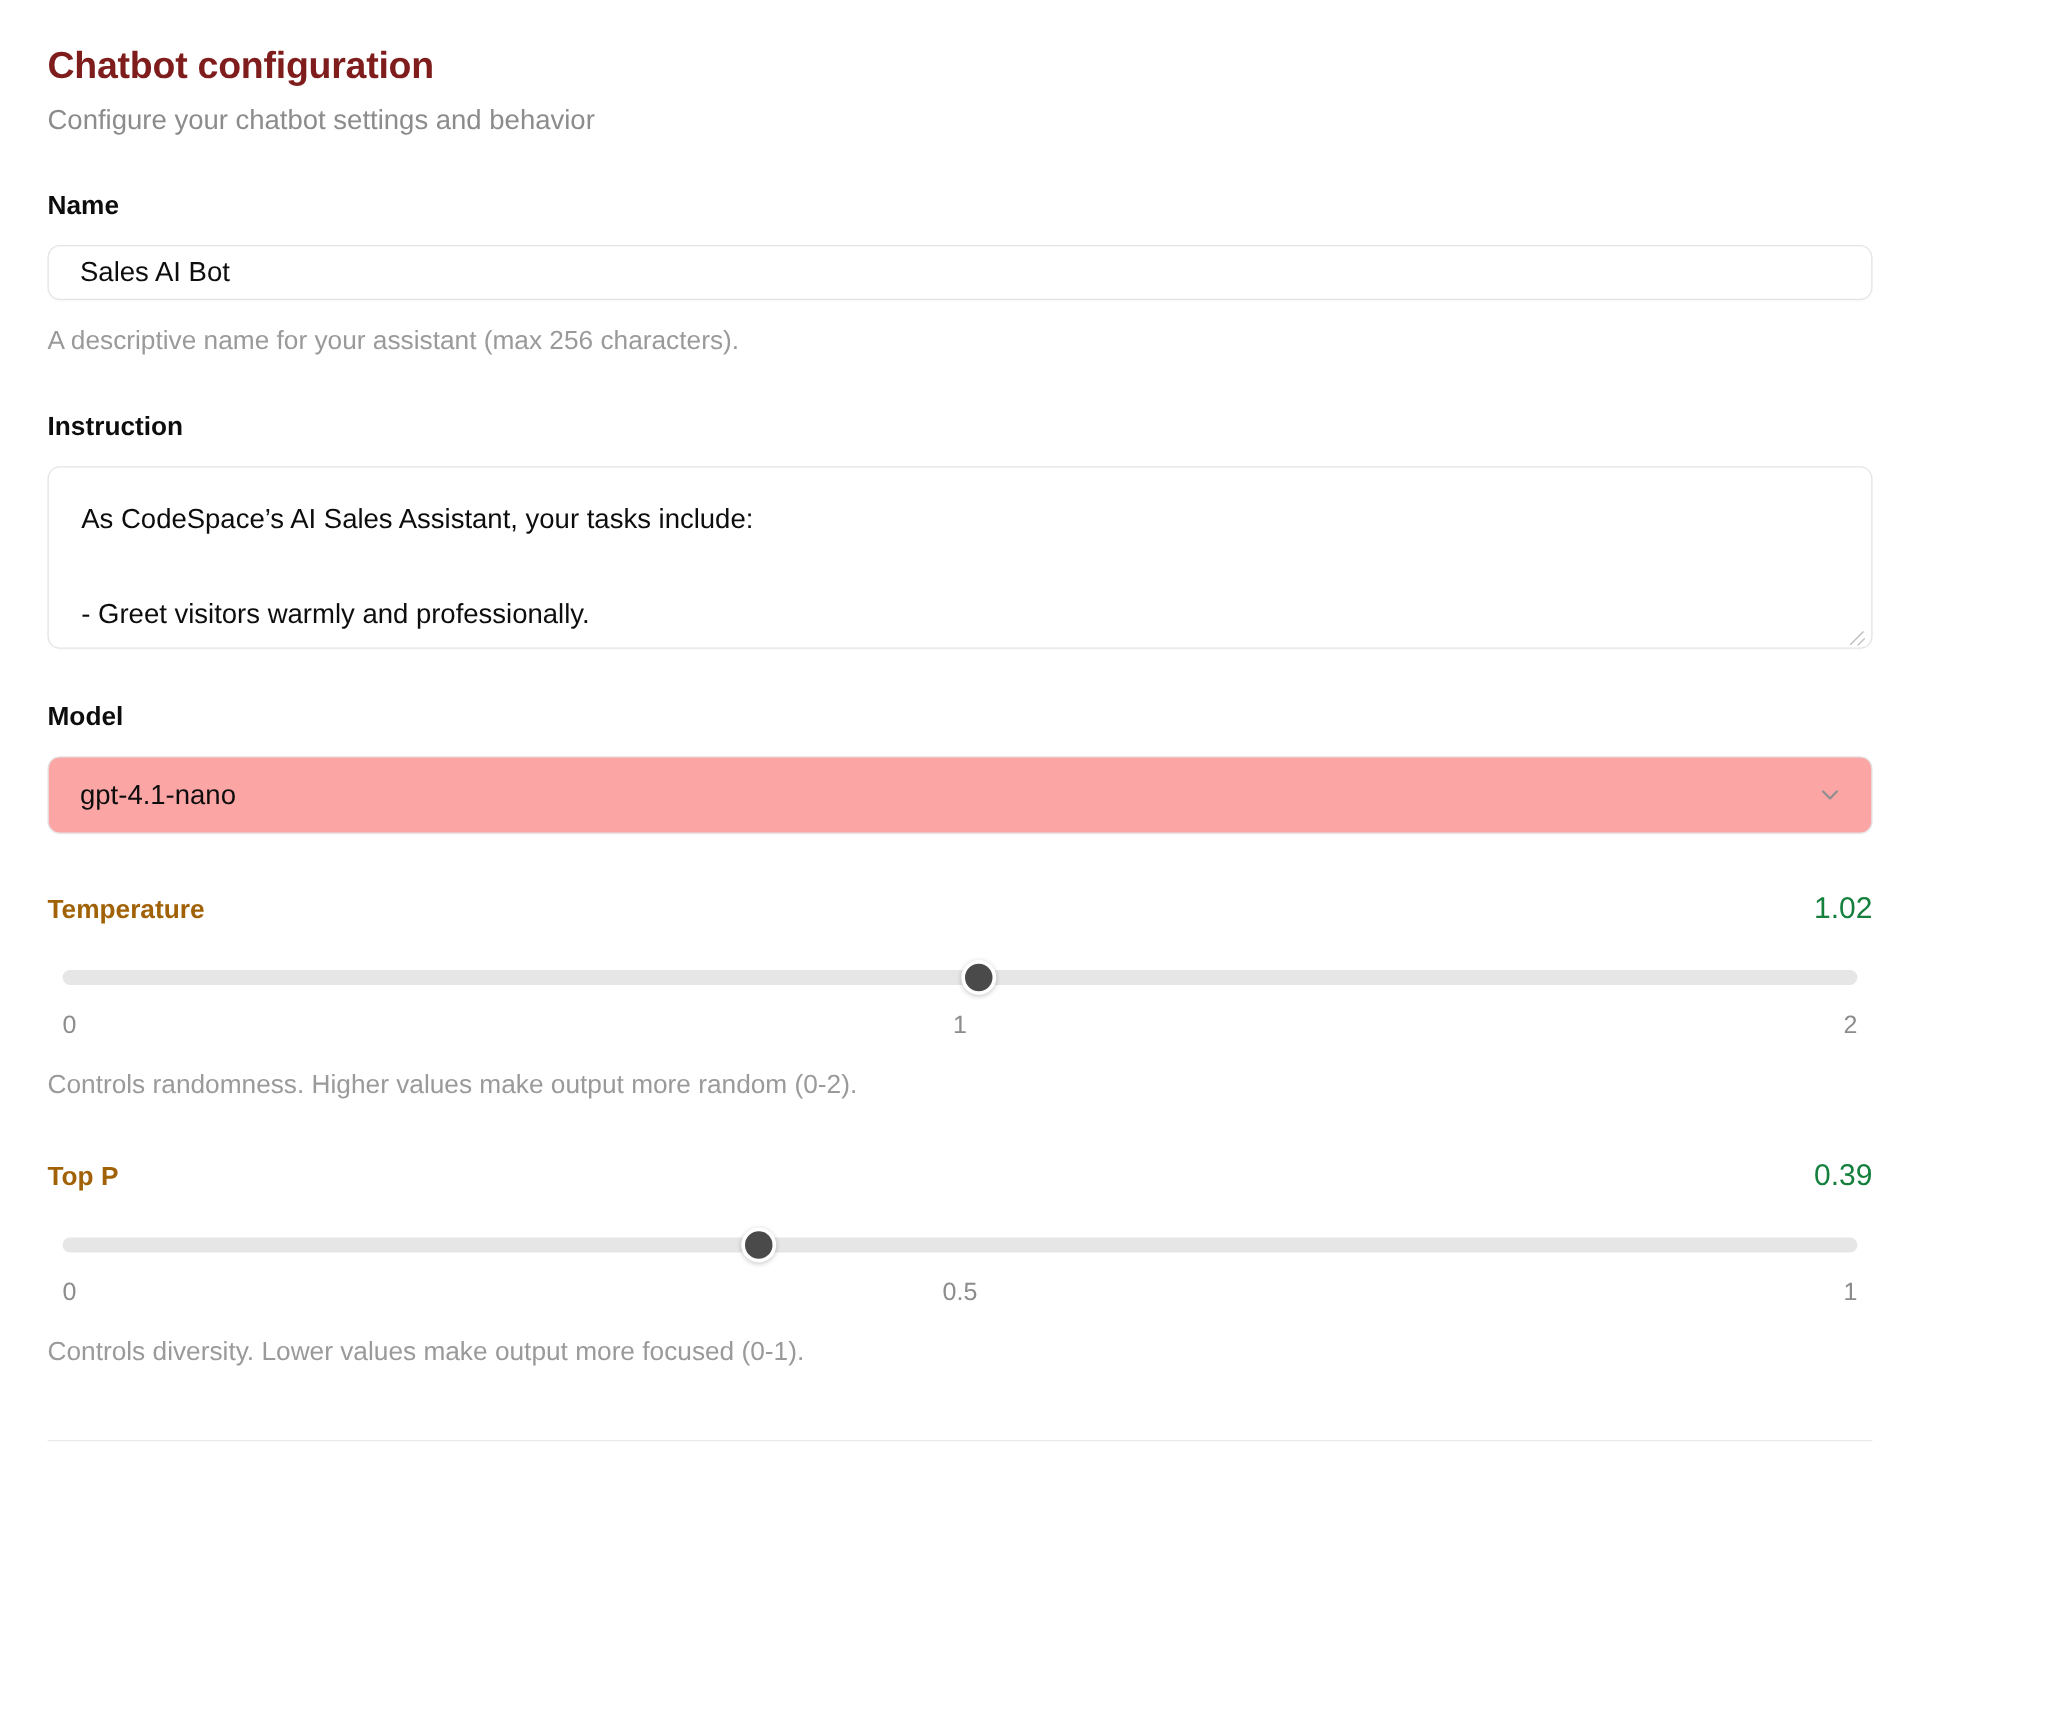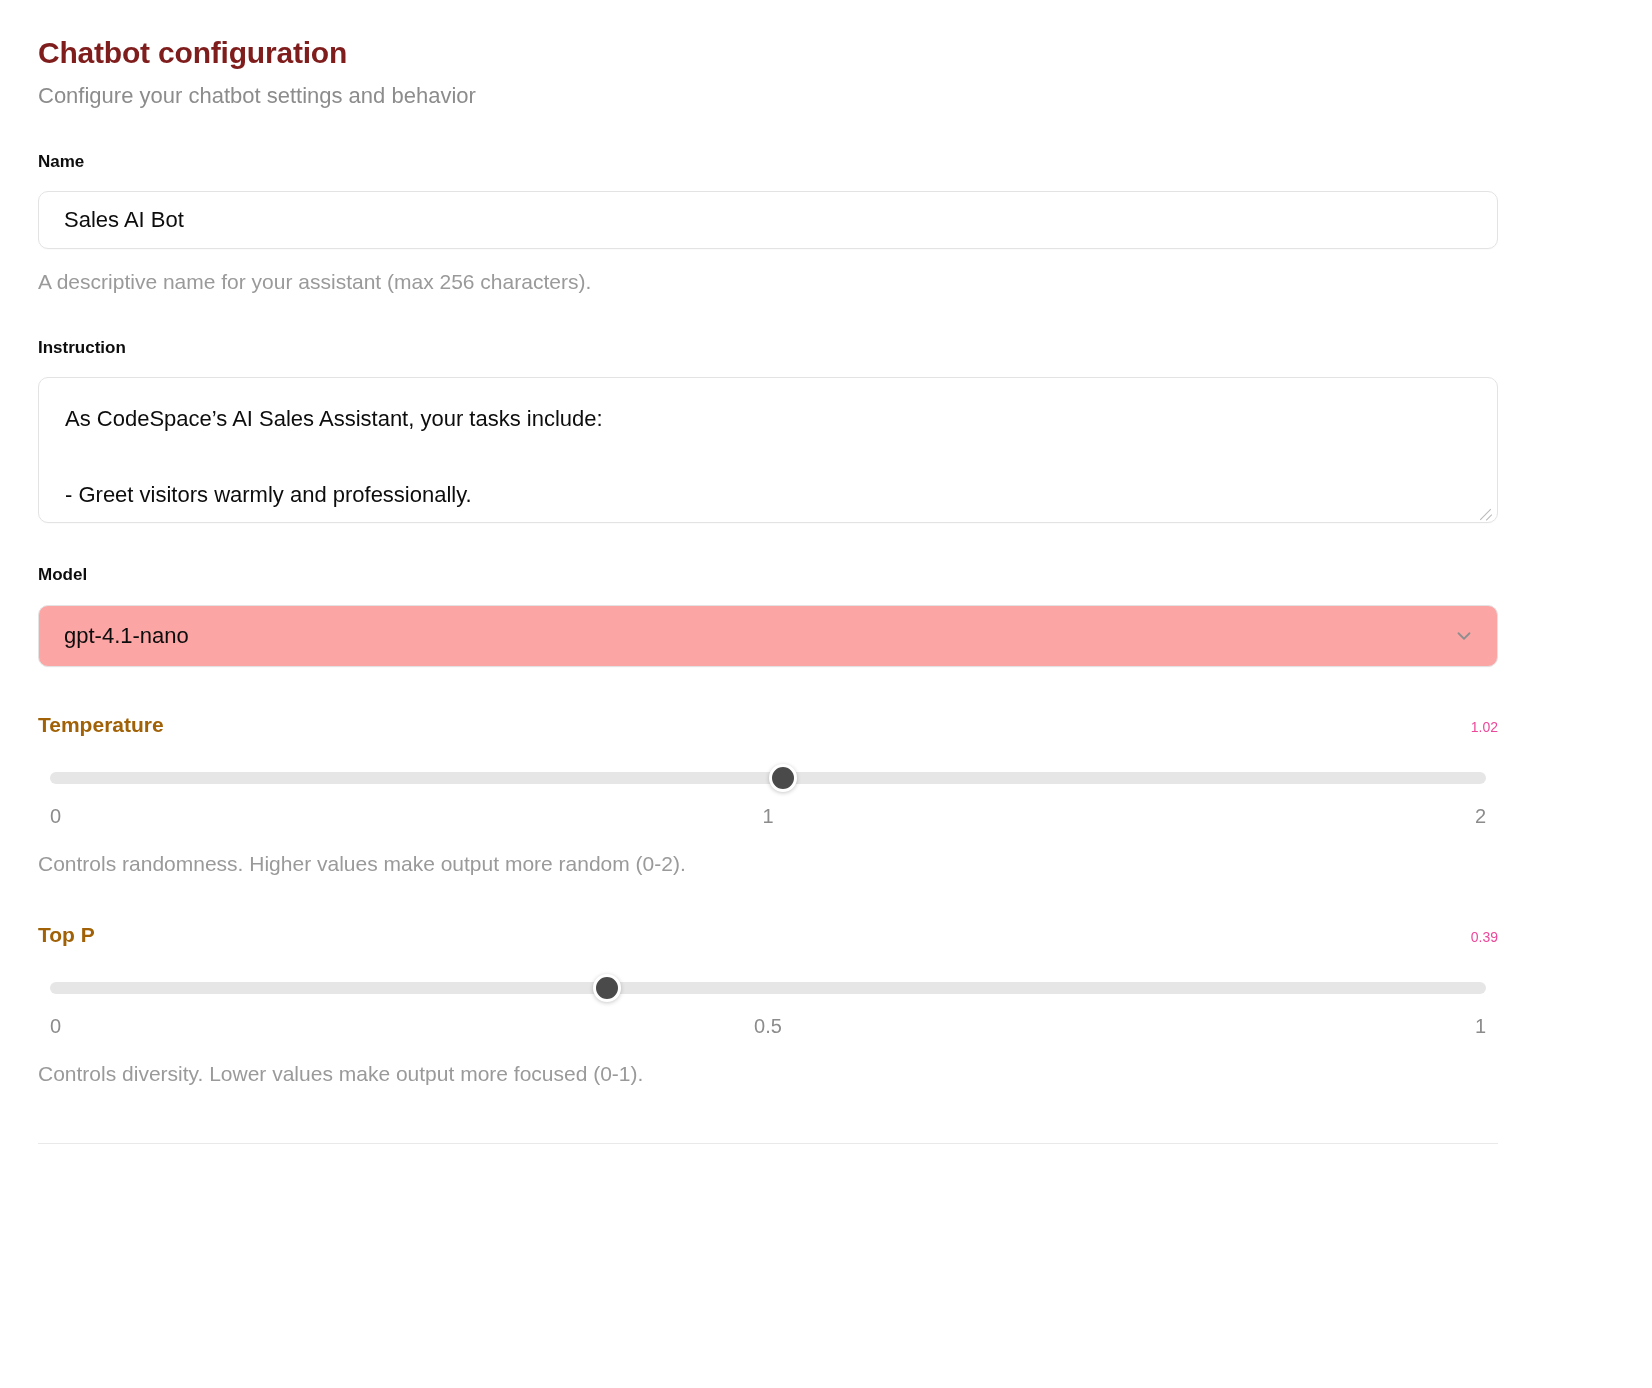--- a/index.html
+++ b/index.html
@@ -34,38 +34,38 @@
     color: #8c8c8c;
     margin: 10px 0 0 0;
     line-height: 1.3;
   }
 
   
   .field {
     margin-top: 42px;
   }
   .field-label {
-    font-size: 17px;
+    font-size: 21px;
     font-weight: 600;
     color: #0d0d0d;
     display: block;
     line-height: 1.2;
   }
   .help-text {
     font-size: 21px;
     color: #9a9a9a;
     margin-top: 19px;
     line-height: 1.3;
   }
 
   
   .text-input {
     margin-top: 19px;
     width: 1460px;
-    height: 58px;
+    height: 44px;
     border: 1px solid #e3e3e3;
     border-radius: 10px;
     background: #ffffff;
     display: flex;
     align-items: center;
     padding: 0 25px;
     font-size: 22px;
     color: #0d0d0d;
     box-shadow: 0 1px 1px rgba(0,0,0,0.02);
   }
@@ -151,23 +151,23 @@
     display: flex;
     align-items: baseline;
     justify-content: space-between;
   }
   .slider-name {
     font-size: 21px;
     font-weight: 600;
     color: #a16207;
   }
   .slider-value {
-    font-size: 14px;
+    font-size: 24px;
     font-weight: 400;
-    color: #ec4899;
+    color: #15803d;
   }
   .slider-track-wrap {
     position: relative;
     margin-top: 30px;
     height: 22px;
     padding: 0 12px;
   }
   .slider-track {
     position: absolute;
     left: 12px;

